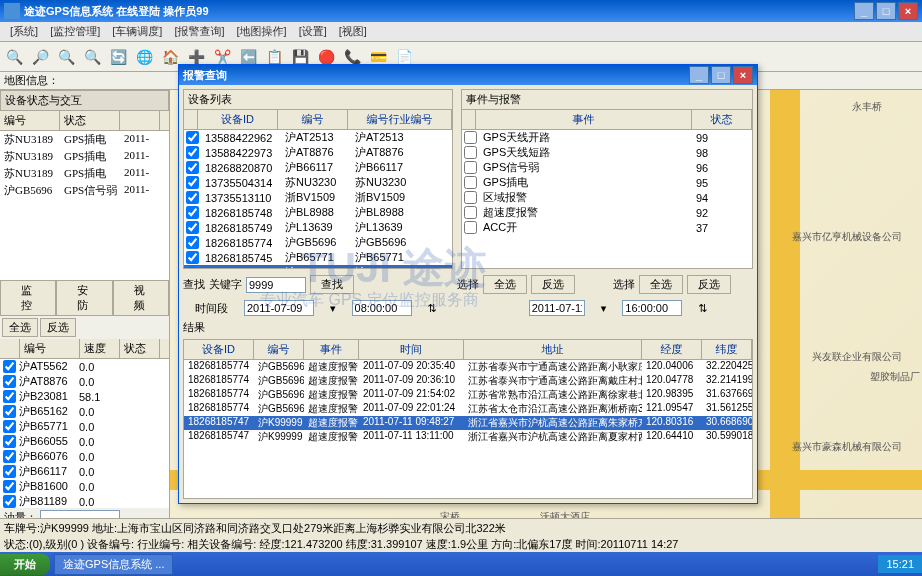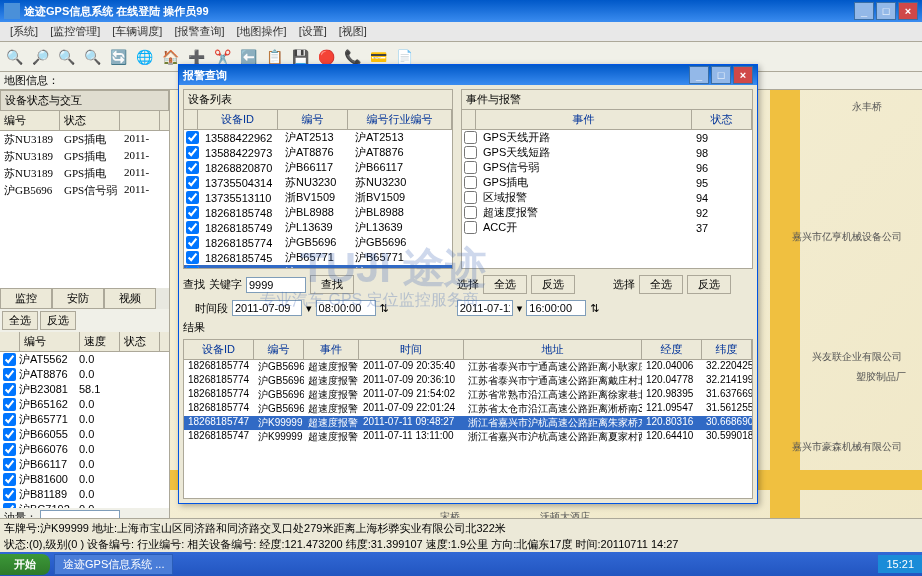--- a/index.html
+++ b/index.html
@@ -17,21 +17,21 @@
 .info-row { background: #f0f0e8; height: 18px; display: flex; align-items: center; padding: 0 4px; border-bottom: 1px solid #aca899; }
 .main-area { display: flex; height: 460px; }
 .sidebar { width: 170px; background: #f0f0e8; border-right: 1px solid #aca899; display: flex; flex-direction: column; }
 .group-title { background: #e0ddd0; padding: 2px 4px; border: 1px solid #aca899; }
 .grid-header { display: flex; background: #ece9d8; border-bottom: 1px solid #aca899; }
 .grid-header span { padding: 2px 4px; border-right: 1px solid #aca899; }
 .grid-body { flex: 1; background: #fff; overflow: hidden; }
 .grid-row { display: flex; }
 .grid-row span { padding: 1px 4px; white-space: nowrap; overflow: hidden; font-family: Liberation Serif, serif; }
 .tabs { display: flex; background: #e8e8e0; }
-.tabs span { padding: 2px 14px; border: 1px solid #aca899; background: #ece9d8; }
+.tabs span { padding: 2px 20px; border: 1px solid #aca899; background: #ece9d8; }
 .small-btns { display: flex; gap: 2px; padding: 2px; }
 .small-btns button { padding: 1px 6px; background: #ece9d8; border: 1px solid #aca899; }
 .list2 { flex: 1; background: #fff; overflow: hidden; }
 .list2-row { display: flex; align-items: center; }
 .list2-row input[type=checkbox] { margin: 0 3px; }
 .map { flex: 1; background: linear-gradient(135deg, #f5f0d8, #f0e8c8); position: relative; }
 .map .road { position: absolute; background: #f0c040; }
 .map-label { position: absolute; font-size: 10px; color: #555; }
 .dialog { position: absolute; left: 178px; top: 64px; width: 580px; height: 440px; background: #ece9d8; border: 1px solid #0054e3; box-shadow: 2px 2px 6px rgba(0,0,0,0.3); }
 .dialog .dtitle { background: linear-gradient(to bottom, #0058c8, #3a8cf0); color: #fff; height: 20px; display: flex; align-items: center; padding: 0 4px; }
@@ -44,21 +44,21 @@
 .panel-label { padding: 2px 4px; }
 .panel .ph { display: flex; background: #ece9d8; border-top: 1px solid #aca899; border-bottom: 1px solid #aca899; }
 .panel .ph span { padding: 2px 4px; border-right: 1px solid #aca899; text-align: center; color: #003399; }
 .panel-body { flex: 1; background: #fff; overflow: hidden; }
 .panel-row { display: flex; align-items: center; height: 15px; }
 .panel-row.sel { background: #316ac5; color: #fff; }
 .panel-row span { padding: 0 4px; white-space: nowrap; overflow: hidden; }
 .find-row { display: flex; align-items: center; gap: 4px; padding: 2px 0; }
 .find-row input { border: 1px solid #7f9db9; padding: 1px 2px; }
 .find-row button { padding: 1px 10px; background: #ece9d8; border: 1px solid #aca899; }
-.time-row { display: flex; align-items: center; gap: 4px; padding-left: 12px; }
+.time-row { display: flex; align-items: center; gap: 16px; padding-left: 12px; }
 .time-row select, .time-row input { border: 1px solid #7f9db9; padding: 1px 2px; background: #fff; }
 .results { flex: 1; display: flex; flex-direction: column; border: 1px solid #aca899; }
 .results .rh { display: flex; background: #ece9d8; border-bottom: 1px solid #aca899; }
 .results .rh span { padding: 2px 4px; border-right: 1px solid #aca899; text-align: center; color: #003399; }
 .results-body { flex: 1; background: #fff; overflow: hidden; }
 .res-row { display: flex; height: 14px; }
 .res-row.sel { background: #316ac5; color: #fff; }
 .res-row span { padding: 0 4px; white-space: nowrap; overflow: hidden; font-size: 10px; }
 .action-row { display: flex; gap: 6px; padding: 4px 0; }
 .action-row button { padding: 2px 16px; background: #ece9d8; border: 1px solid #aca899; }
@@ -231,21 +231,21 @@
       <button>显示10行</button>
     </div>
   </div>
 
   <div class="map">
     <div class="road" style="left:600px;top:0;width:30px;height:460px"></div>
     <div class="road" style="left:0;top:380px;width:760px;height:20px"></div>
     <div class="map-label" style="right:40px;top:10px">永丰桥</div>
     <div class="map-label" style="right:20px;top:140px">嘉兴市亿亨机械设备公司</div>
     <div class="map-label" style="right:20px;top:260px">兴友联企业有限公司</div>
-    <div class="map-label" style="right:16px;top:280px">塑胶制品厂</div>
+    <div class="map-label" style="right:2px;top:280px">塑胶制品厂</div>
     <div class="map-label" style="right:20px;top:350px">嘉兴市豪森机械有限公司</div>
     <div class="map-label" style="left:370px;top:420px">沃顿大酒店</div>
     <div class="map-label" style="left:270px;top:420px">宋桥</div>
   </div>
 </div>
 
 <div class="dialog">
   <div class="dtitle">
     <span class="t">报警查询</span>
     <div class="winbtns">

